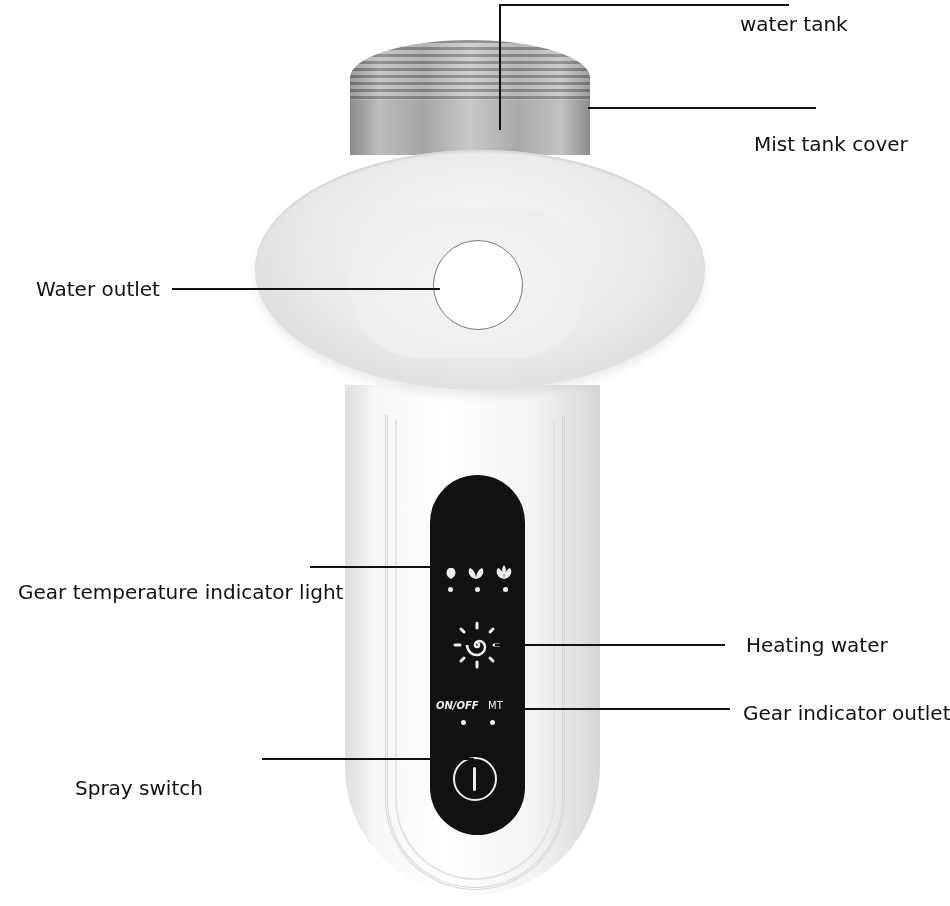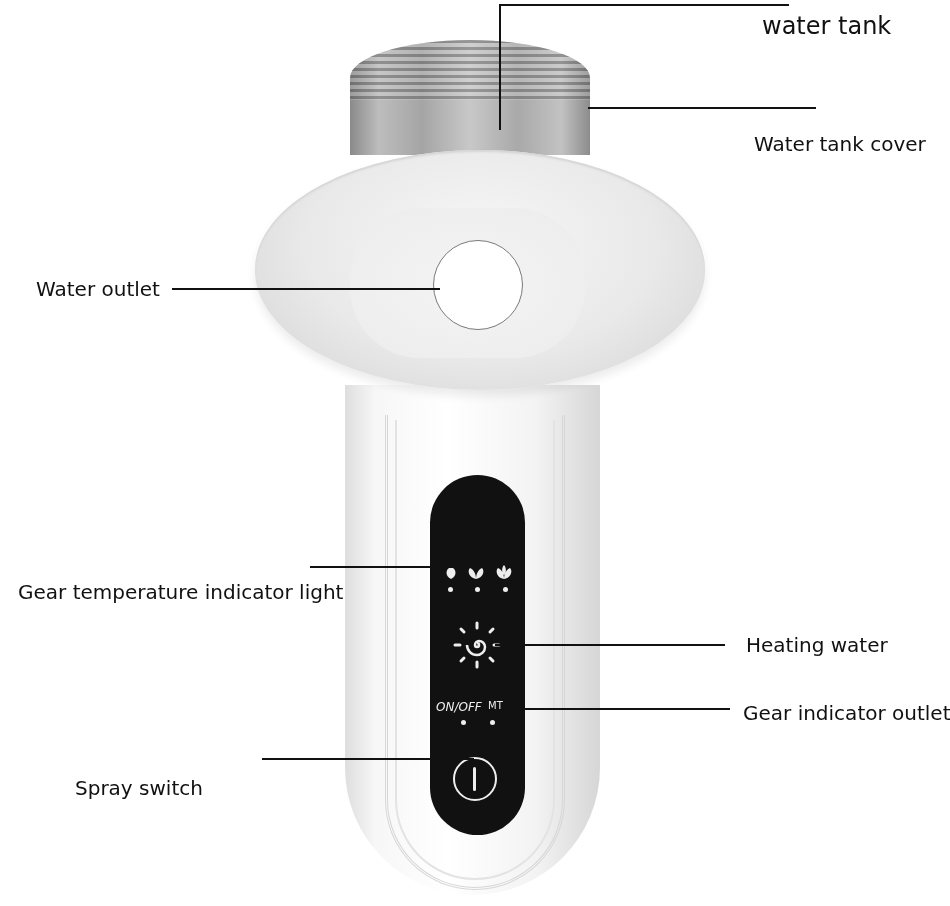--- a/index.html
+++ b/index.html
@@ -20,21 +20,21 @@
   .outlet{left:433px;top:240px;width:90px;height:90px;border-radius:50%;background:#fff;border:1px solid #7a7a7a;box-sizing:border-box;}
   .body{left:345px;top:385px;width:255px;height:510px;border-radius:0 0 128px 128px;
     background:linear-gradient(90deg,#dedede 0%,#f7f7f7 12%,#ffffff 40%,#f3f3f3 75%,#d6d6d6 100%);}
   .groove{left:385px;top:415px;width:180px;height:475px;border-radius:0 0 90px 90px;
     border:3px double #d6d6d6;border-top:none;box-sizing:border-box;}
   .groove2{left:395px;top:420px;width:160px;height:460px;border-radius:0 0 80px 80px;
     border:2px solid #e3e3e3;border-top:none;box-sizing:border-box;}
   .panel{left:430px;top:475px;width:95px;height:360px;border-radius:48px;background:#111;}
   .dot{position:absolute;width:5px;height:5px;border-radius:50%;background:#eee;}
   .sun{left:452px;top:620px;width:50px;height:50px;}
-  .onoff{left:436px;top:700px;font-size:12px;font-weight:normal;font-style:italic;color:#eee;}
+  .onoff{left:436px;top:700px;font-size:10px;font-weight:bold;font-style:italic;color:#eee;}
   .mt{left:488px;top:700px;font-size:10px;font-weight:normal;color:#eee;}
   .power{left:453px;top:757px;width:44px;height:44px;border-radius:50%;border:2px solid #eee;box-sizing:border-box;}
   .power-bar{left:473px;top:767px;width:3px;height:24px;background:#eee;border-radius:2px;}
 </style>
 </head>
 <body>
 
 <div class="abs tank"></div>
 <div class="abs tank-bands"></div>
 <div class="abs body"></div>
@@ -84,19 +84,19 @@
 
 <div class="line" style="left:499px;top:4px;width:2px;height:126px"></div>
 <div class="line" style="left:499px;top:4px;width:290px;height:2px"></div>
 <div class="line" style="left:588px;top:107px;width:228px;height:2px"></div>
 <div class="line" style="left:172px;top:288px;width:268px;height:2px"></div>
 <div class="line" style="left:310px;top:566px;width:150px;height:2px"></div>
 <div class="line" style="left:495px;top:644px;width:230px;height:2px"></div>
 <div class="line" style="left:508px;top:708px;width:222px;height:2px"></div>
 <div class="line" style="left:262px;top:758px;width:212px;height:2px"></div>
 
-<div class="label" style="left:762px;top:12px;font-size:24px">water tank</div>
-<div class="label" style="left:754px;top:132px">Water tank cover</div>
+<div class="label" style="left:740px;top:12px;font-size:20px">water tank</div>
+<div class="label" style="left:754px;top:132px">Mist tank cover</div>
 <div class="label" style="left:36px;top:277px">Water outlet</div>
 <div class="label" style="left:18px;top:580px">Gear temperature indicator light</div>
 <div class="label" style="left:746px;top:633px">Heating water</div>
 <div class="label" style="left:743px;top:701px">Gear indicator outlet</div>
 <div class="label" style="left:75px;top:776px">Spray switch</div>
 
 </body></html>

